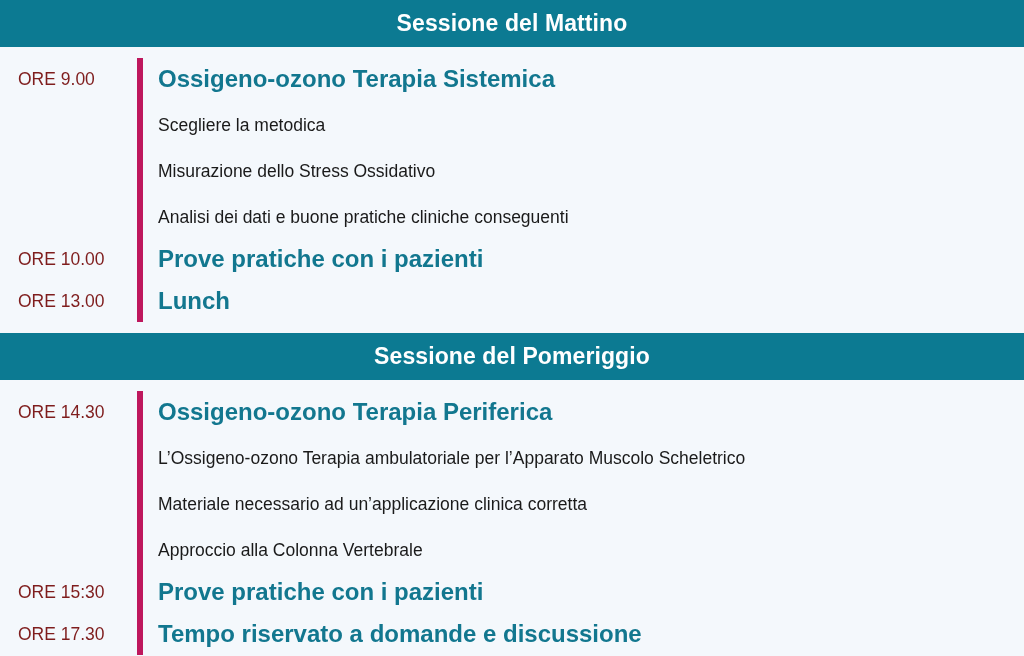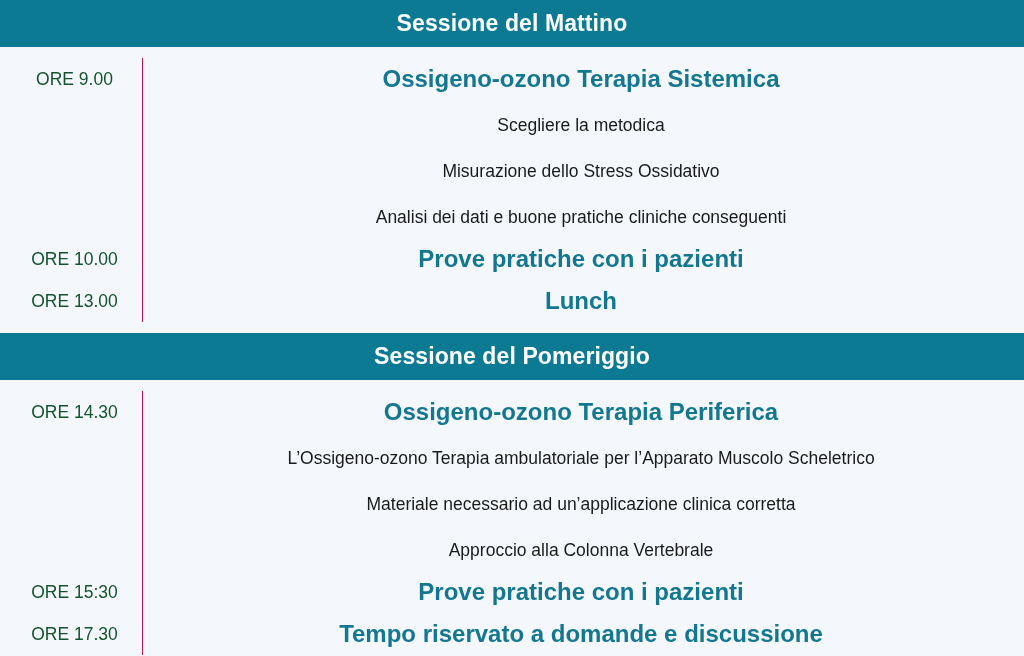--- a/index.html
+++ b/index.html
@@ -17,21 +17,20 @@
     height: 656px;
     background: #ffffff;
     display: flex;
     flex-direction: column;
   }
 
   
   .session {
     width: 1024px;
     background: #ffffff;
-    text-align: center;
   }
 
   .session-header {
     width: 100%;
     height: 47px;
     background: #0C7A92;
     color: #ffffff;
     display: flex;
     align-items: center;
     justify-content: center;
@@ -50,27 +49,27 @@
   
   .row {
     display: flex;
     align-items: flex-start;
     width: 100%;
   }
 
   .row-time {
     width: 143px;
     min-width: 143px;
-    padding-left: 7px;
+    padding-left: 18px;
     padding-top: 8px;
     padding-bottom: 8px;
     font-size: 17.5px;
     line-height: 26px;
-    color: #14532d;
-    border-right: 1px solid #be185d;
+    color: #7f1d1d;
+    border-right: 6px solid #be185d;
     align-self: stretch;
   }
 
   .row-content {
     flex: 1;
     padding-left: 15px;
     padding-top: 8px;
     padding-bottom: 8px;
     padding-right: 20px;
   }

